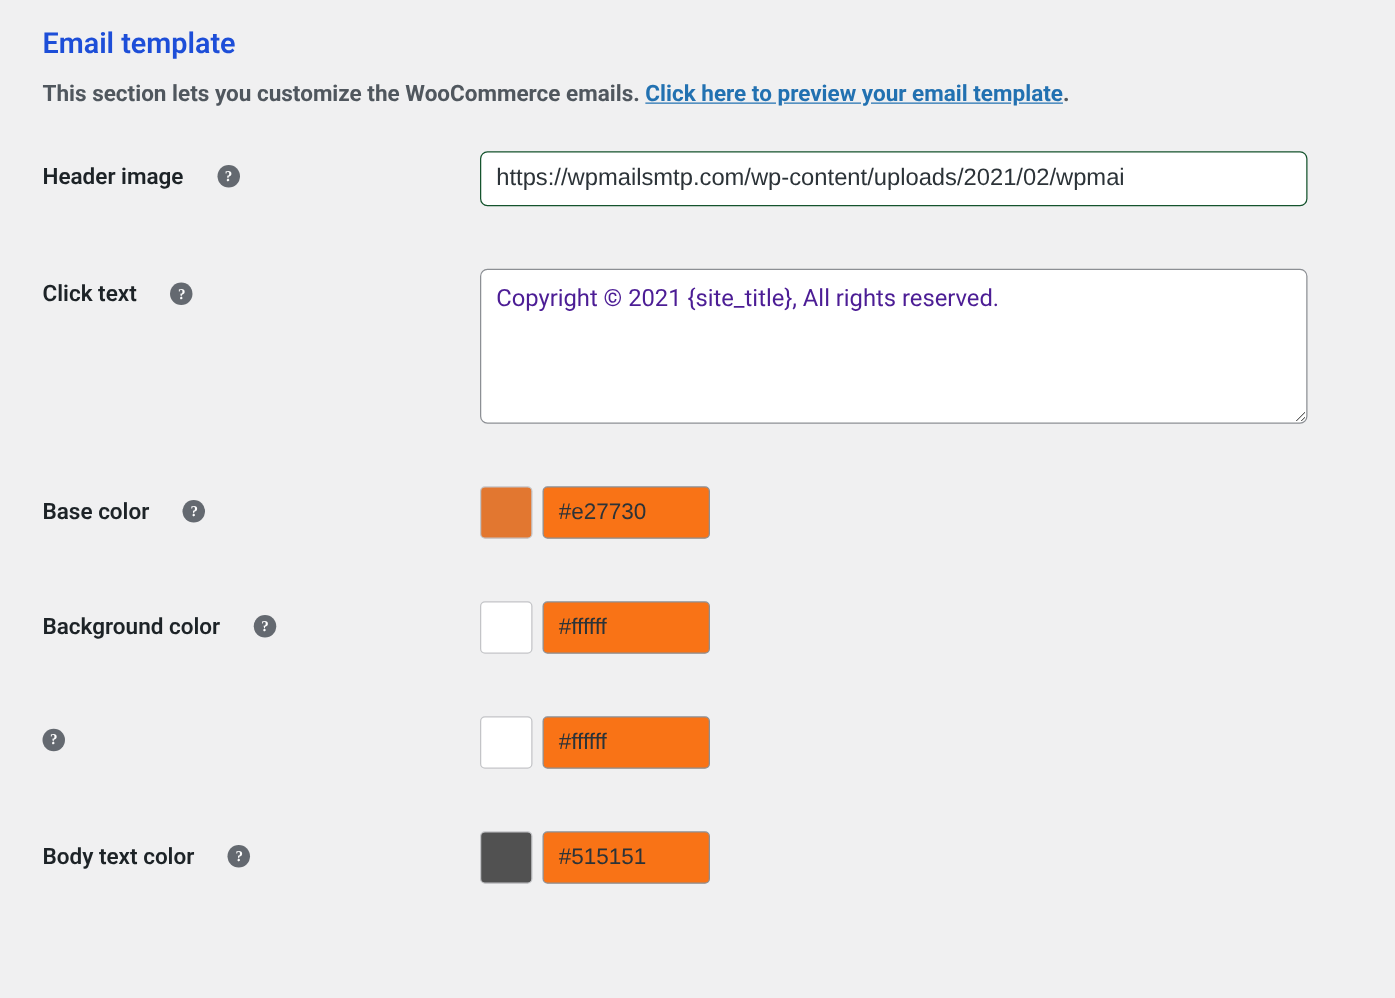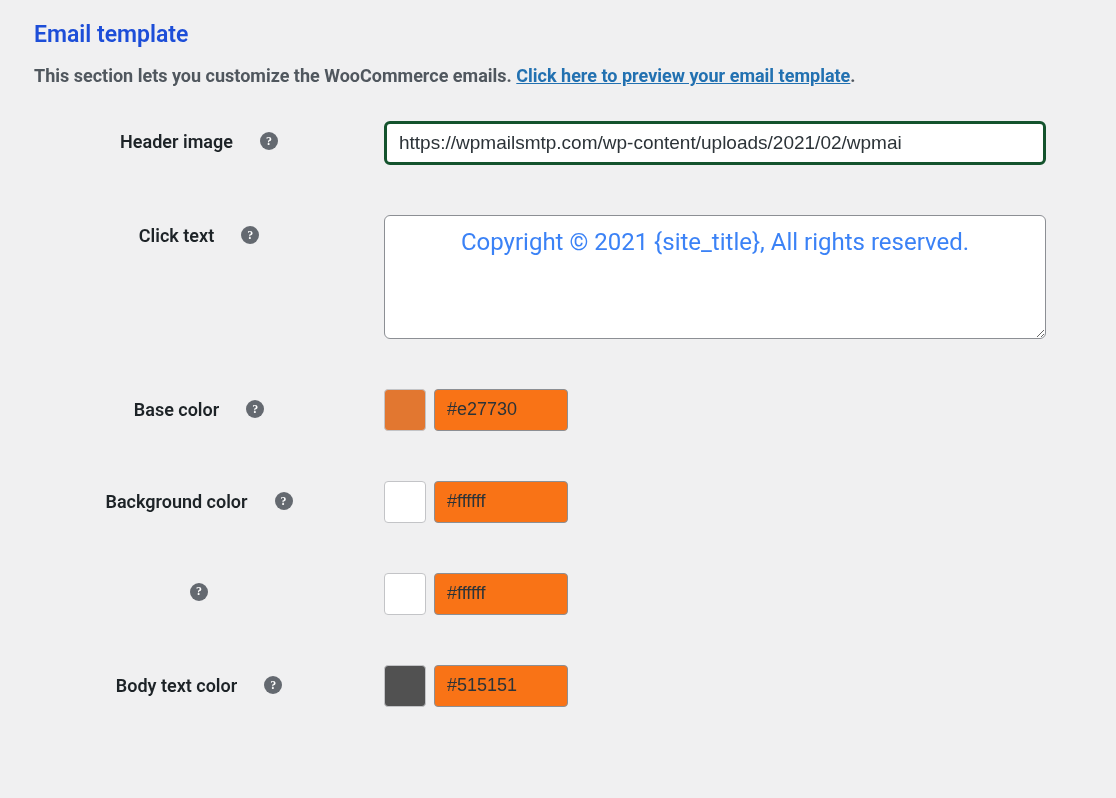--- a/index.html
+++ b/index.html
@@ -41,21 +41,21 @@
       align-items: flex-start;
       margin-bottom: 50px;
     }
     .form-row.tight {
       margin-bottom: 50px;
     }
     .label-col {
       width: 350px;
       display: flex;
       align-items: center;
-      justify-content: center;
+      justify-content: flex-start;
       padding-top: 10px;
       padding-right: 20px;
       flex-shrink: 0;
       gap: 27px;
     }
     .label-col label {
       font-size: 18px;
       font-weight: 600;
       color: #1d2327;
     }
@@ -78,40 +78,39 @@
       flex: 1;
       display: flex;
       align-items: center;
       gap: 8px;
     }
     input[type="text"].wide {
       width: 100%;
       max-width: 662px;
       height: 44px;
       padding: 8px 12px;
-      border: 3px solid #14532d;
+      border: 1px solid #14532d;
       border-radius: 6px;
       font-size: 19px;
       color: #2c3338;
       background: #fff;
     }
     textarea.wide {
       width: 100%;
       max-width: 662px;
       height: 124px;
       padding: 10px 12px;
       border: 1px solid #8c8f94;
       border-radius: 6px;
-      font-size: 24px;
-      color: #3b82f6;
+      font-size: 19px;
+      color: #4c1d95;
       background: #fff;
       resize: both;
       font-family: inherit;
       line-height: 1.4;
-      text-align: center;
     }
     .color-swatch {
       width: 42px;
       height: 42px;
       border: 1px solid #c3c4c7;
       border-radius: 4px;
       cursor: pointer;
       flex-shrink: 0;
     }
     input[type="text"].color-input {

